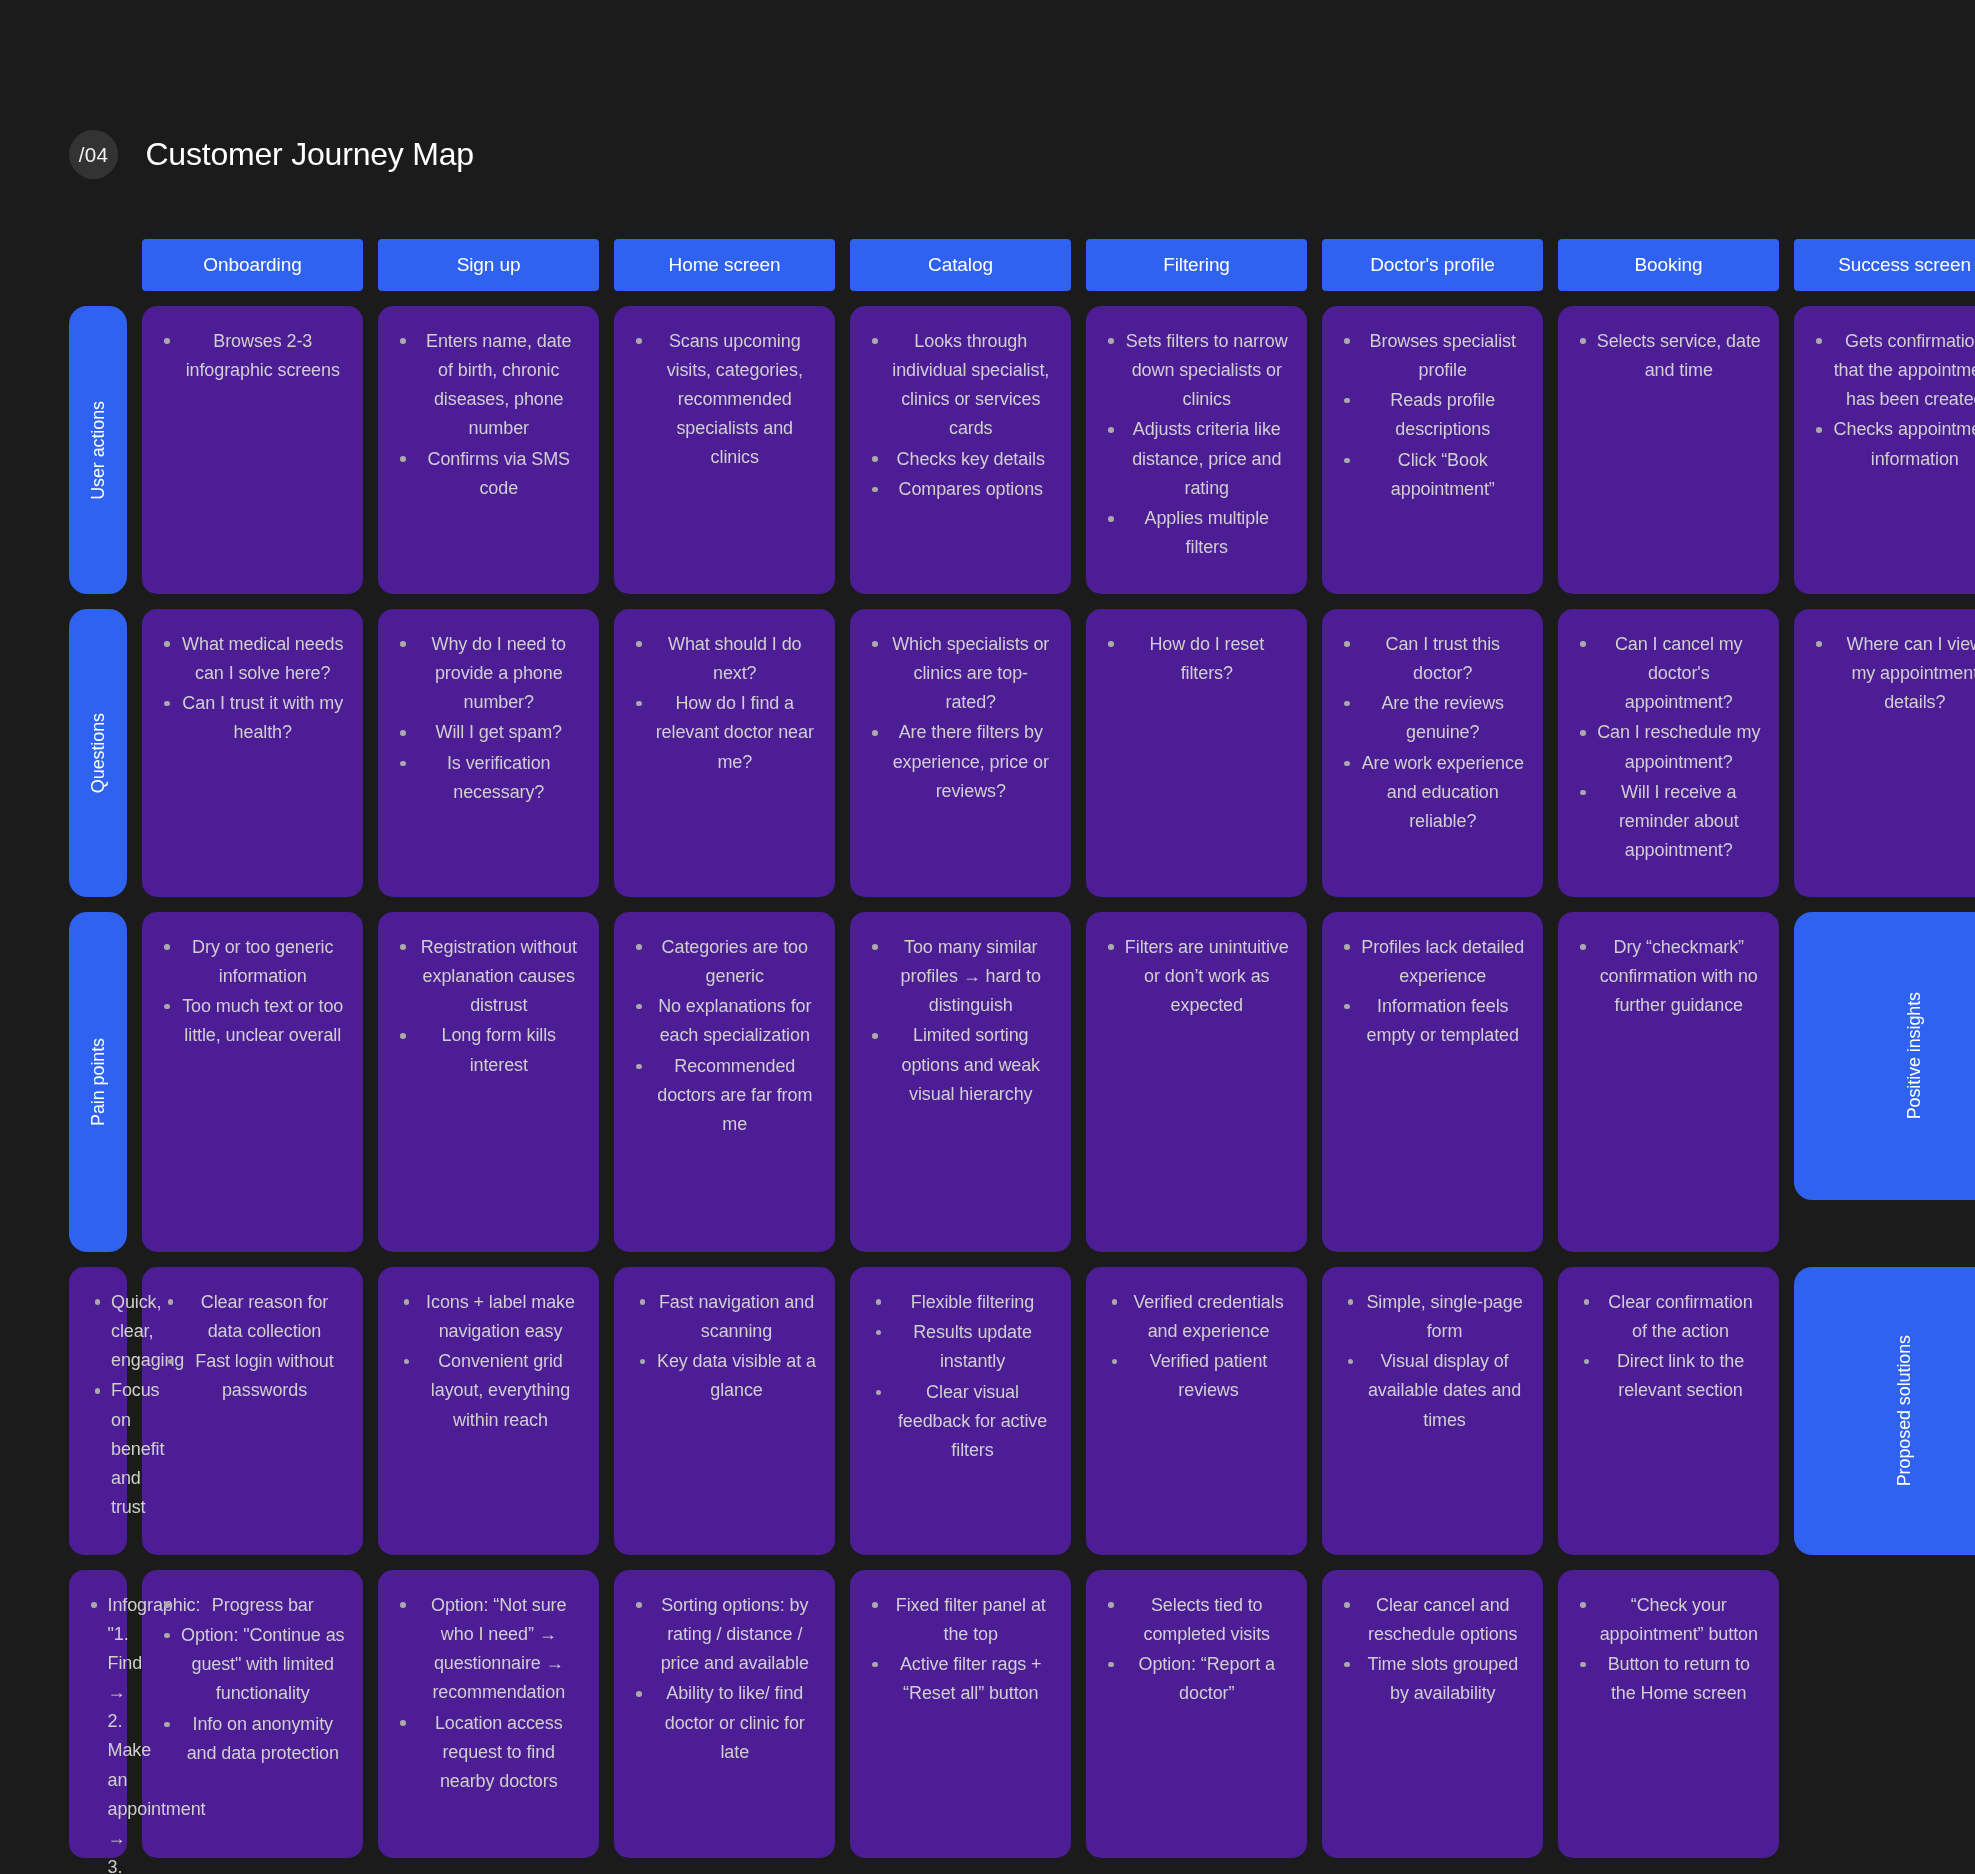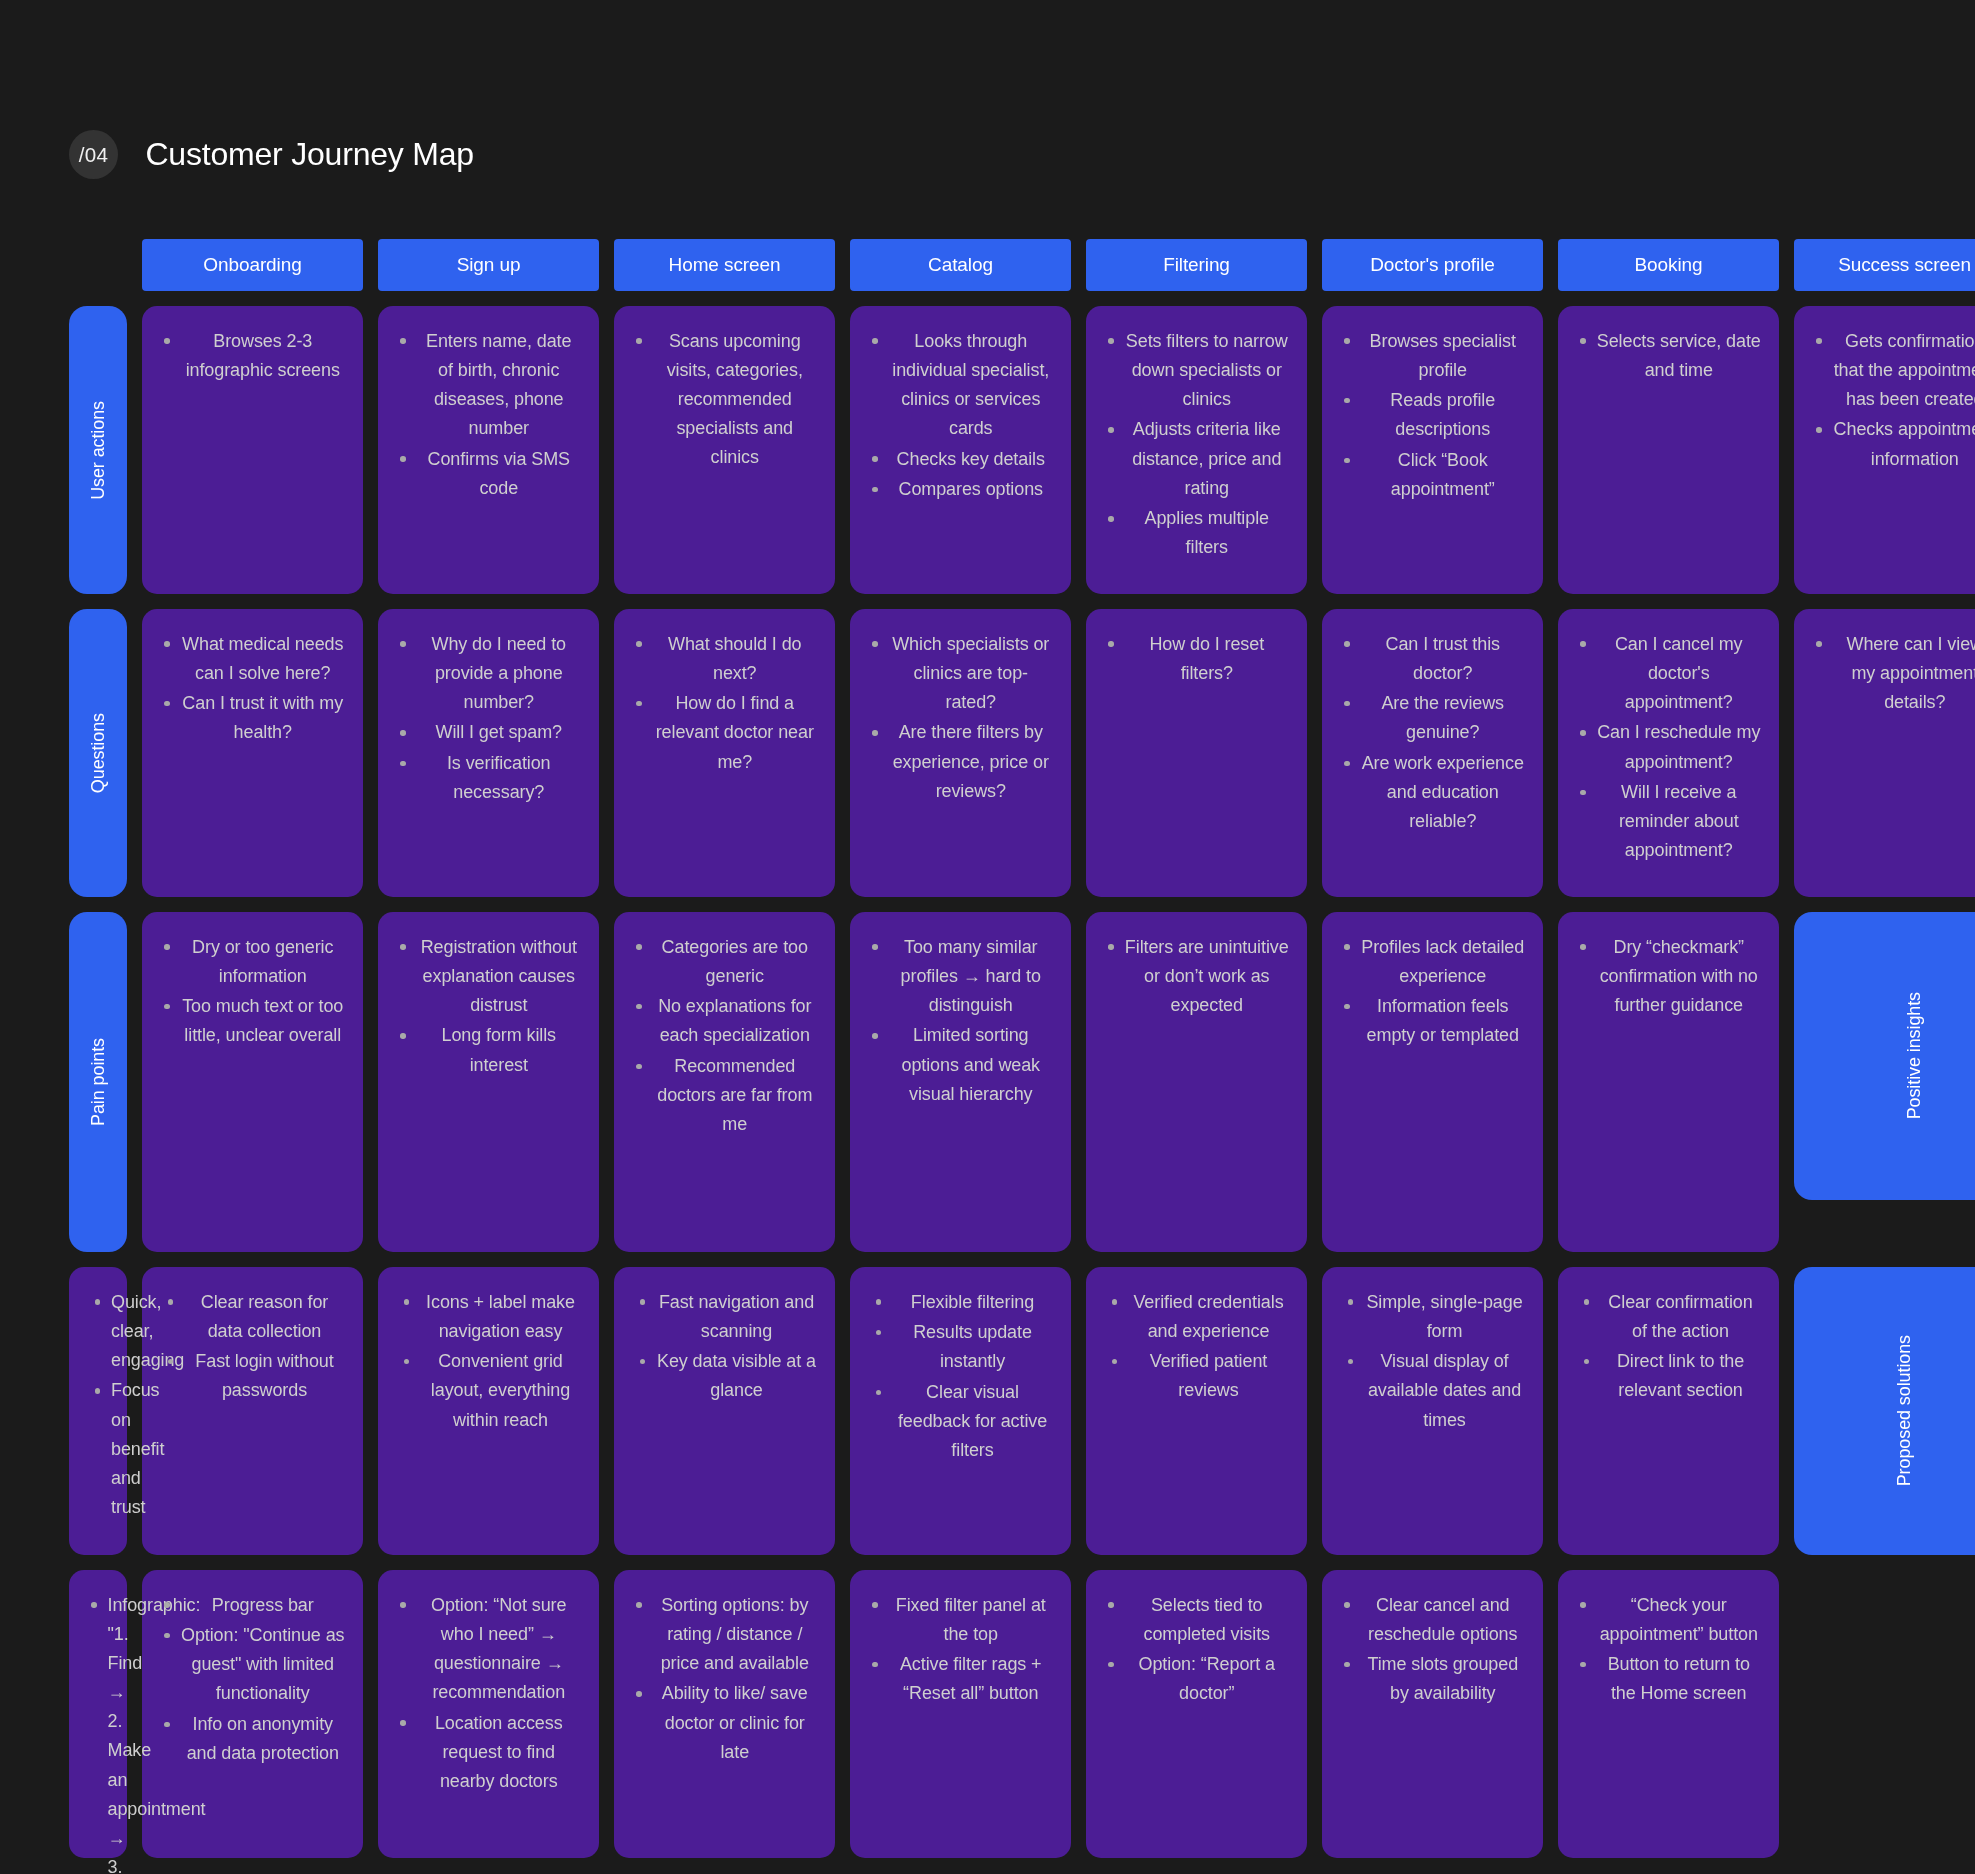--- a/index.html
+++ b/index.html
@@ -368,21 +368,21 @@
       </div>
       <div class="cell row-h-5">
         <ul>
           <li>Option: “Not sure who I need” → questionnaire → recommendation</li>
           <li>Location access request to find nearby doctors</li>
         </ul>
       </div>
       <div class="cell row-h-5">
         <ul>
           <li>Sorting options: by rating / distance / price and available</li>
-          <li>Ability to like/ save doctor or clinic for late</li>
+          <li>Ability to like/ find doctor or clinic for late</li>
         </ul>
       </div>
       <div class="cell row-h-5">
         <ul>
           <li>Fixed filter panel at the top</li>
           <li>Active filter rags + “Reset all” button</li>
         </ul>
       </div>
       <div class="cell row-h-5">
         <ul>

